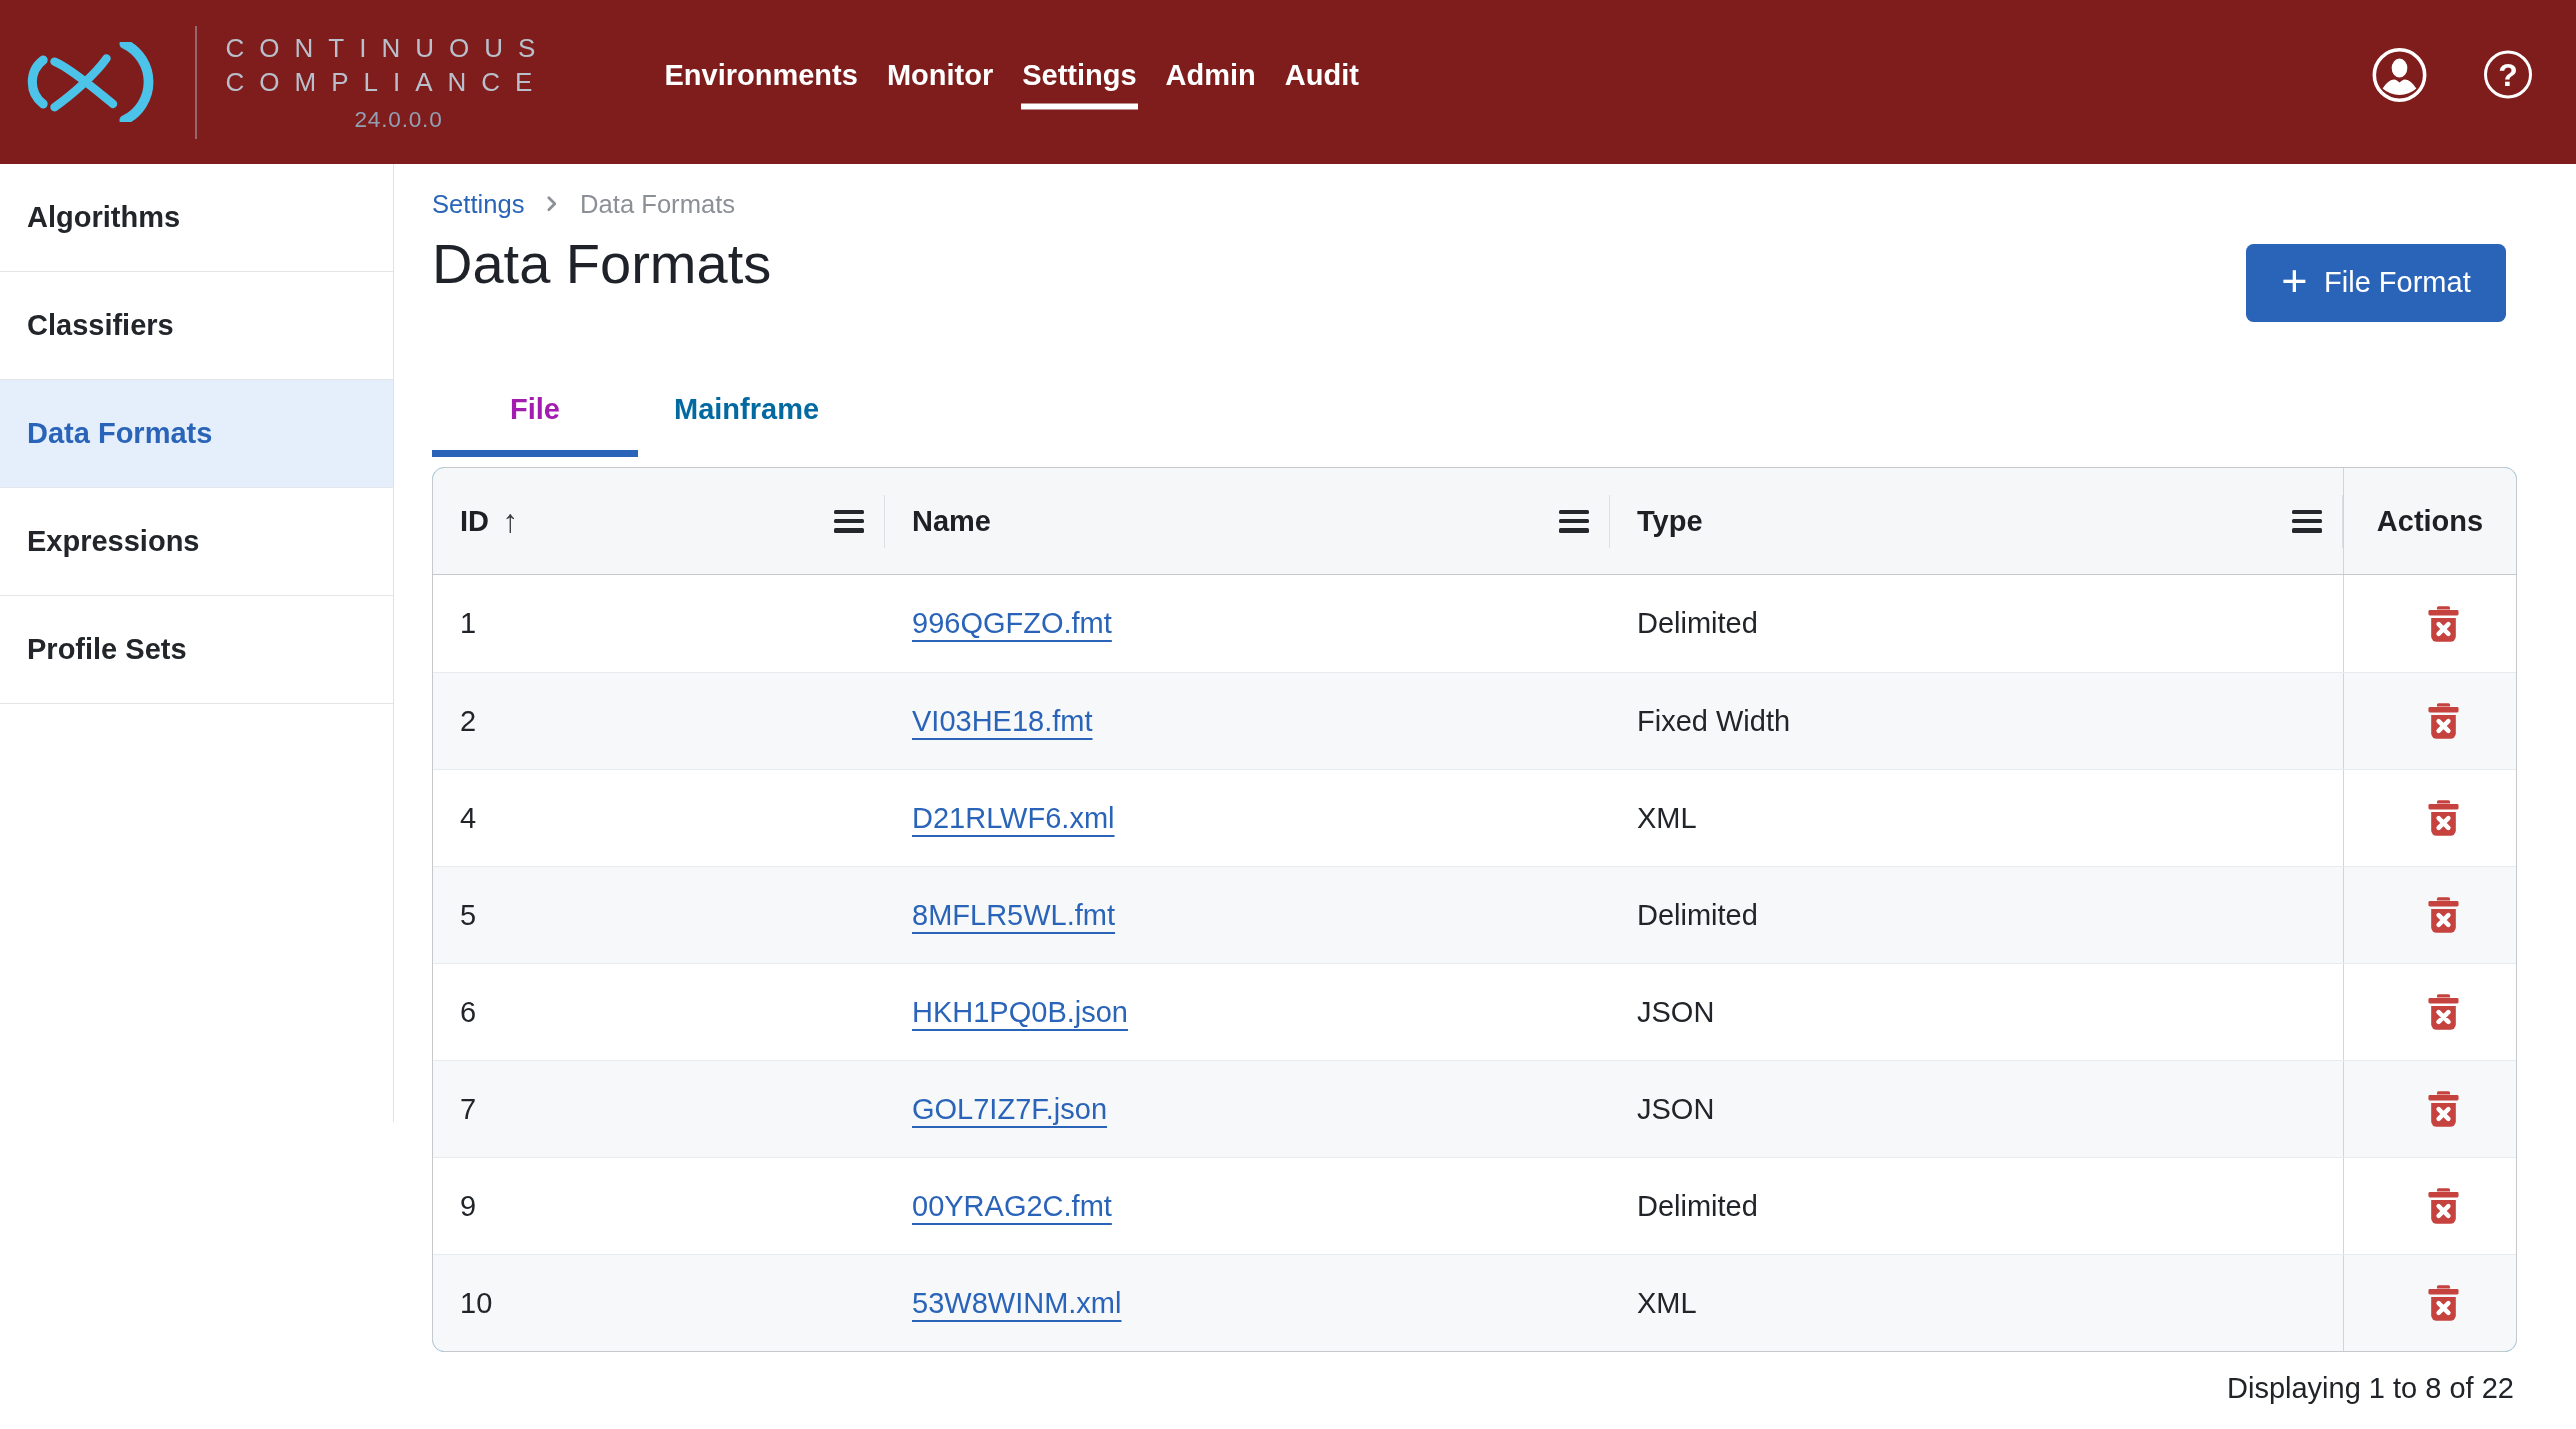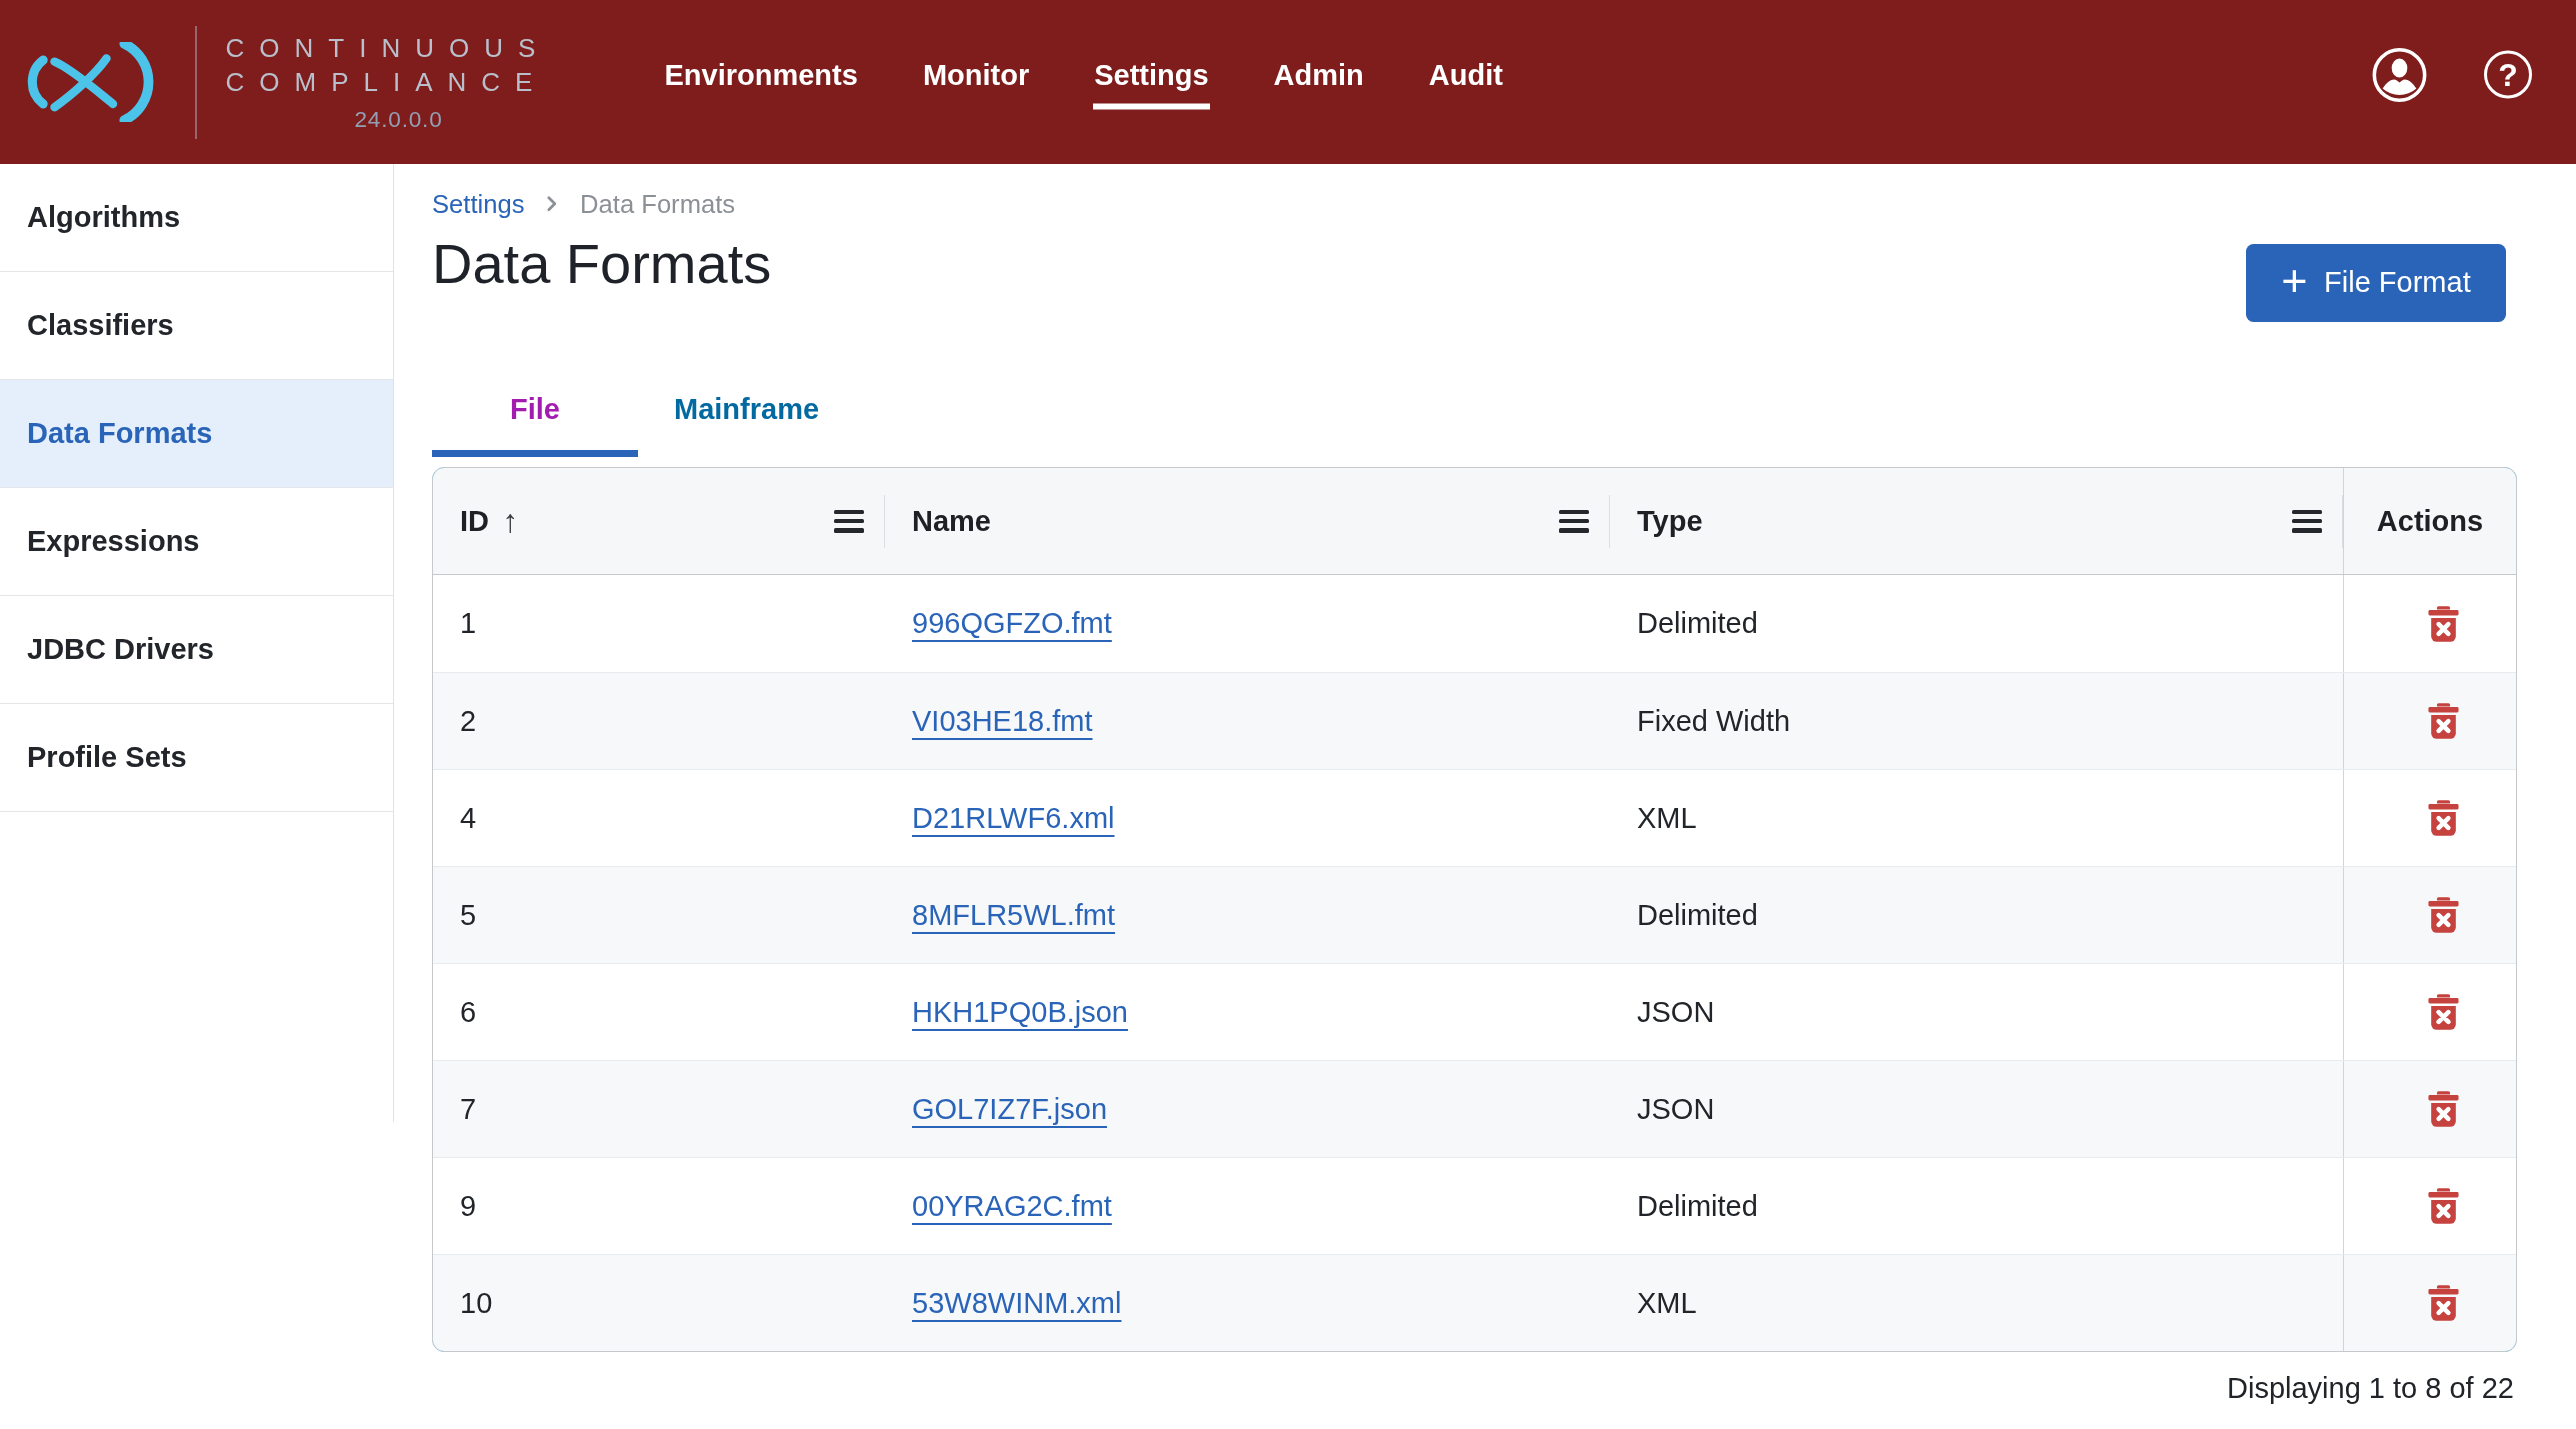--- a/index.html
+++ b/index.html
@@ -18,21 +18,21 @@
     display: flex; align-items: center;
     padding-left: 22px;
   }
   .logo-mark { display: flex; align-items: center; }
   .logo-mark svg { display: block; }
   .brand-divider { width: 1.5px; height: 113px; background: rgba(185,195,210,.45); margin: 0 29px 0 30px; }
   .brand { width: 346px; color: #b9c0cb; }
   .brand-line { font-size: 26px; letter-spacing: 15px; line-height: 34px; white-space: nowrap; }
   .brand-version { font-size: 22.6px; color: #93a0b4; letter-spacing: 0.8px; text-align: center; margin-top: 7.5px; }
 
-  .topnav { display: flex; gap: 65px; margin-left: 93px; align-items: center; transform: translateY(-7.5px); }
+  .topnav { display: flex; gap: 29px; margin-left: 93px; align-items: center; transform: translateY(-7.5px); }
   .nav-item {
     position: relative; background: none; border: none; padding: 0;
     color: #ffffff; font-weight: 700; font-size: 29px; line-height: 33px;
     font-family: inherit; cursor: pointer; white-space: nowrap;
   }
   .nav-item.active::after {
     content: ""; position: absolute; left: -1.5px; right: -1.5px;
     top: calc(100% + 12px); height: 6px; background: #ffffff;
   }
 
@@ -175,23 +175,20 @@
 
   <div class="side-item active">
         <span>Data Formats</span>
       </div>
 
 
   <div class="side-item">
         <span>Expressions</span>
       </div>
 
-  <div class="side-item">
-        <span>JDBC Drivers</span>
-      </div>
 
   <div class="side-item">
         <span>Profile Sets</span>
       </div>
 </aside>
 
   <main class="main">
     <div class="content">
 
       <div class="breadcrumb">

